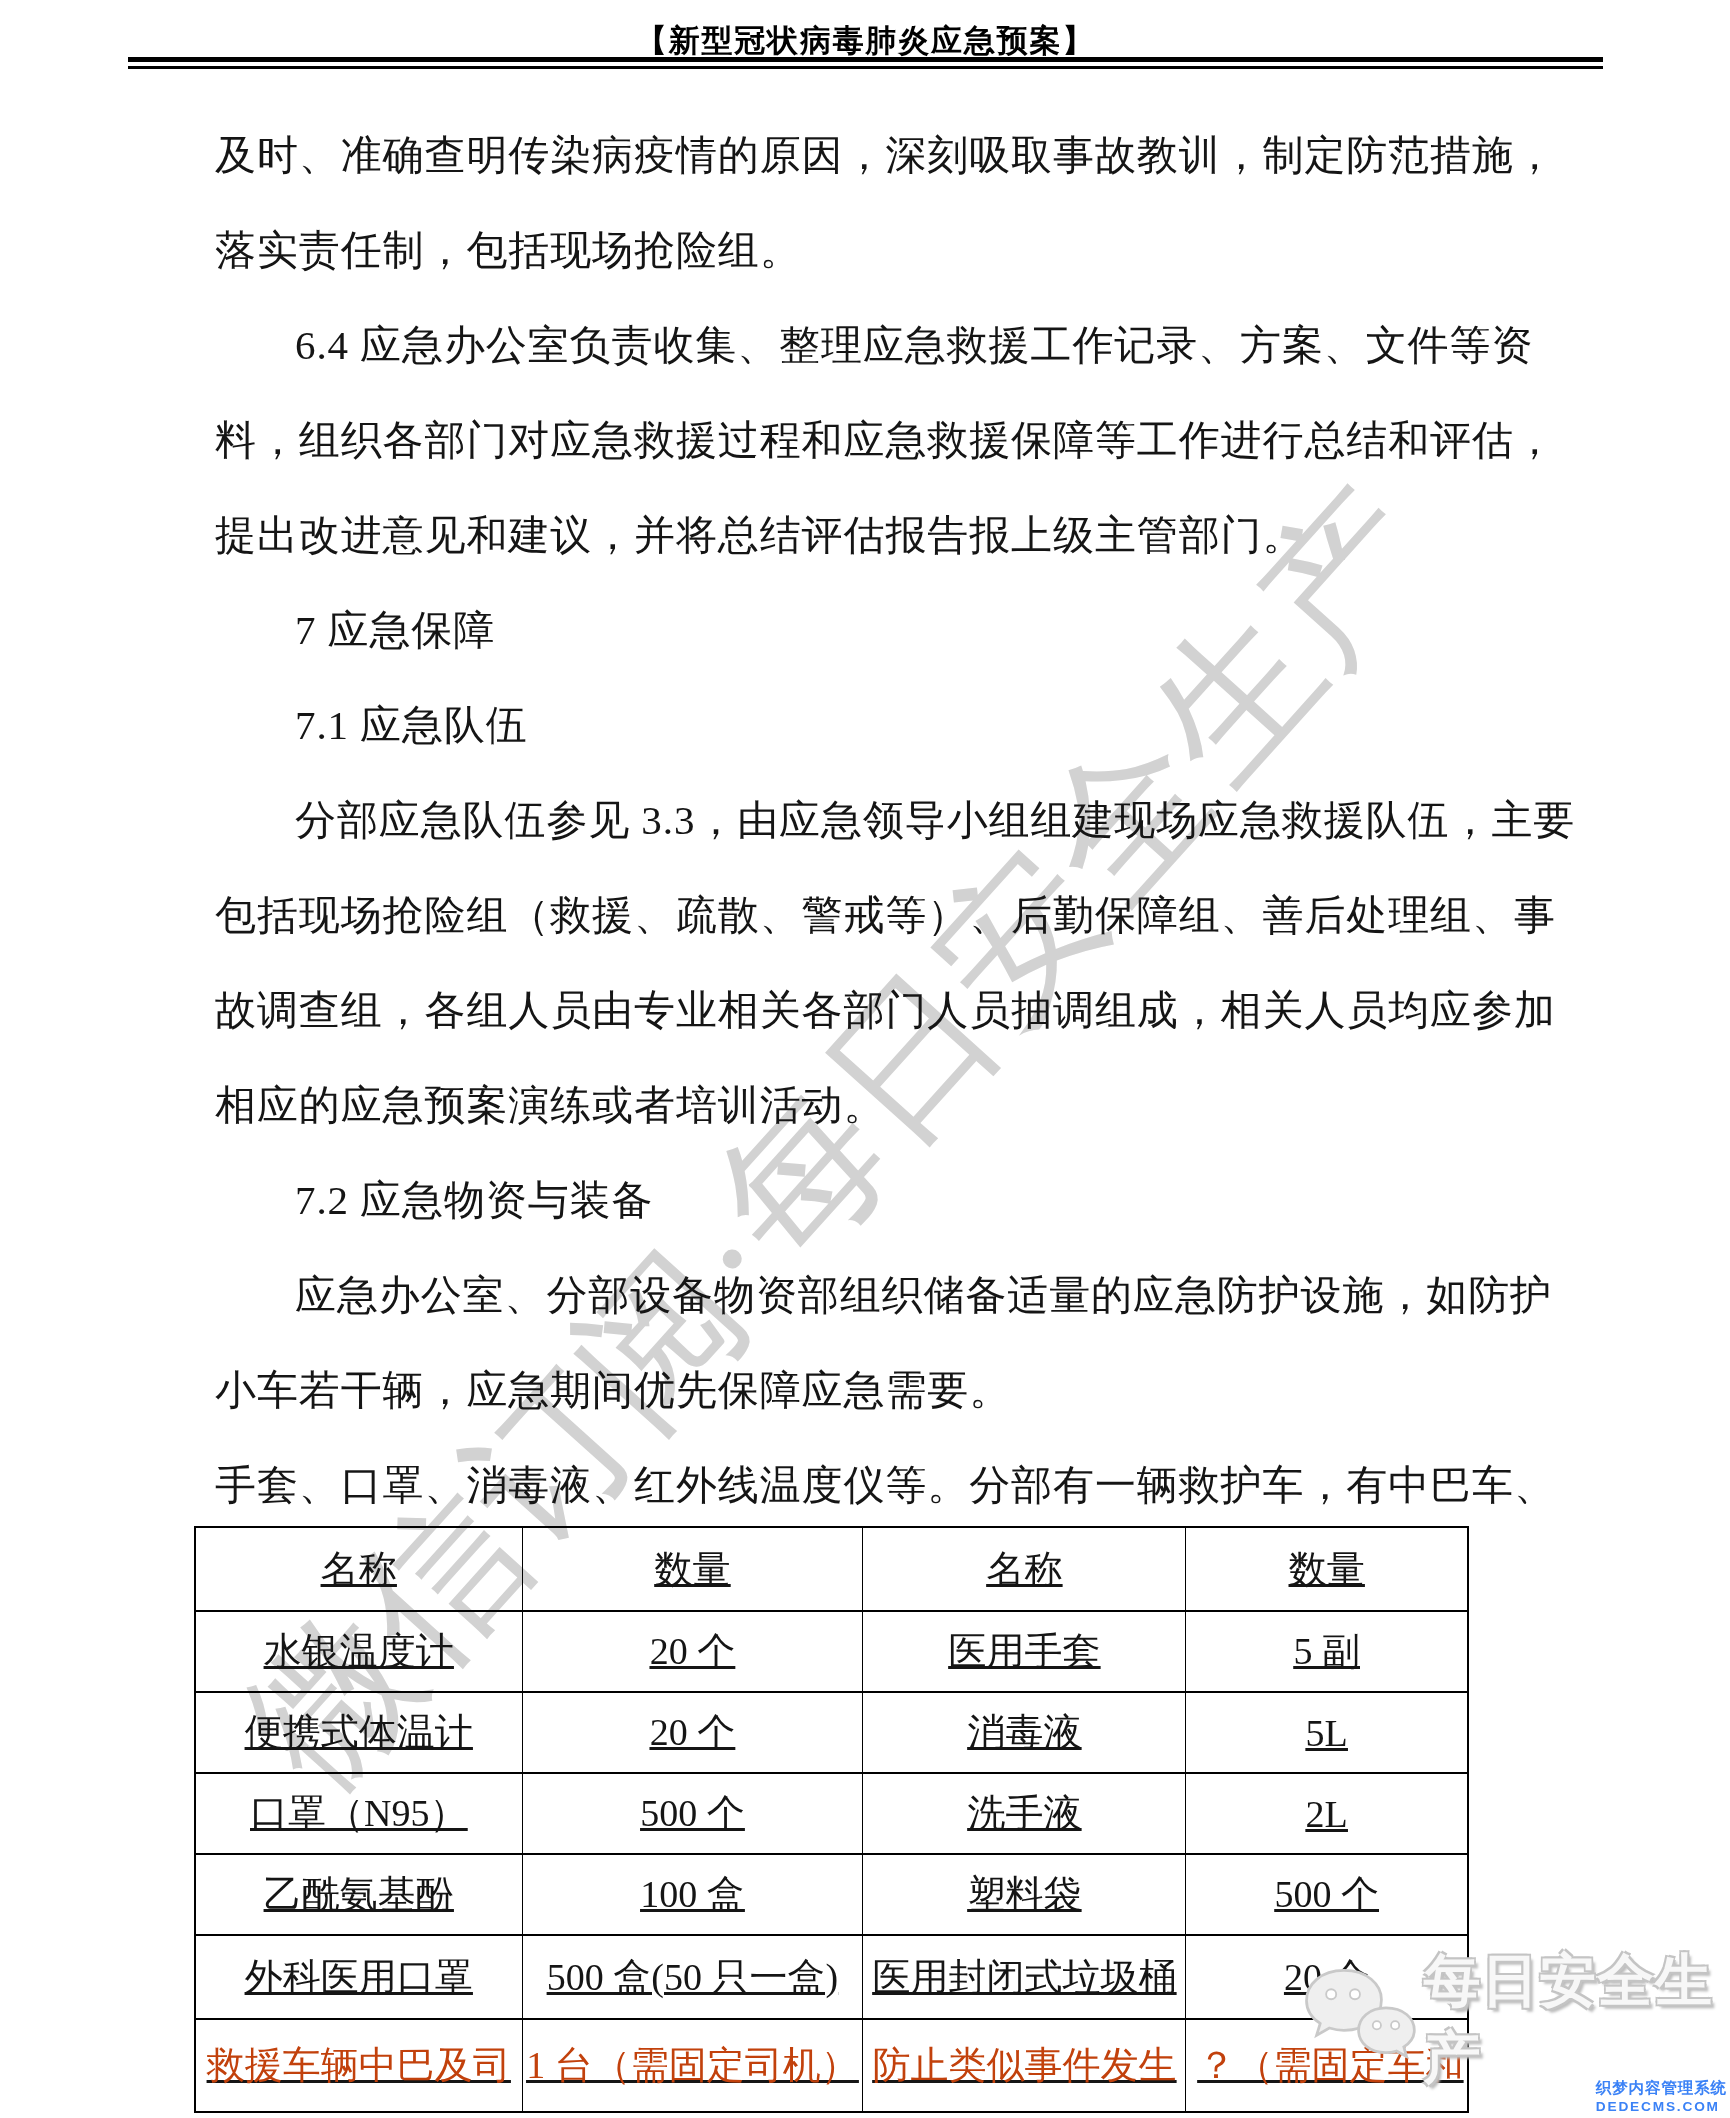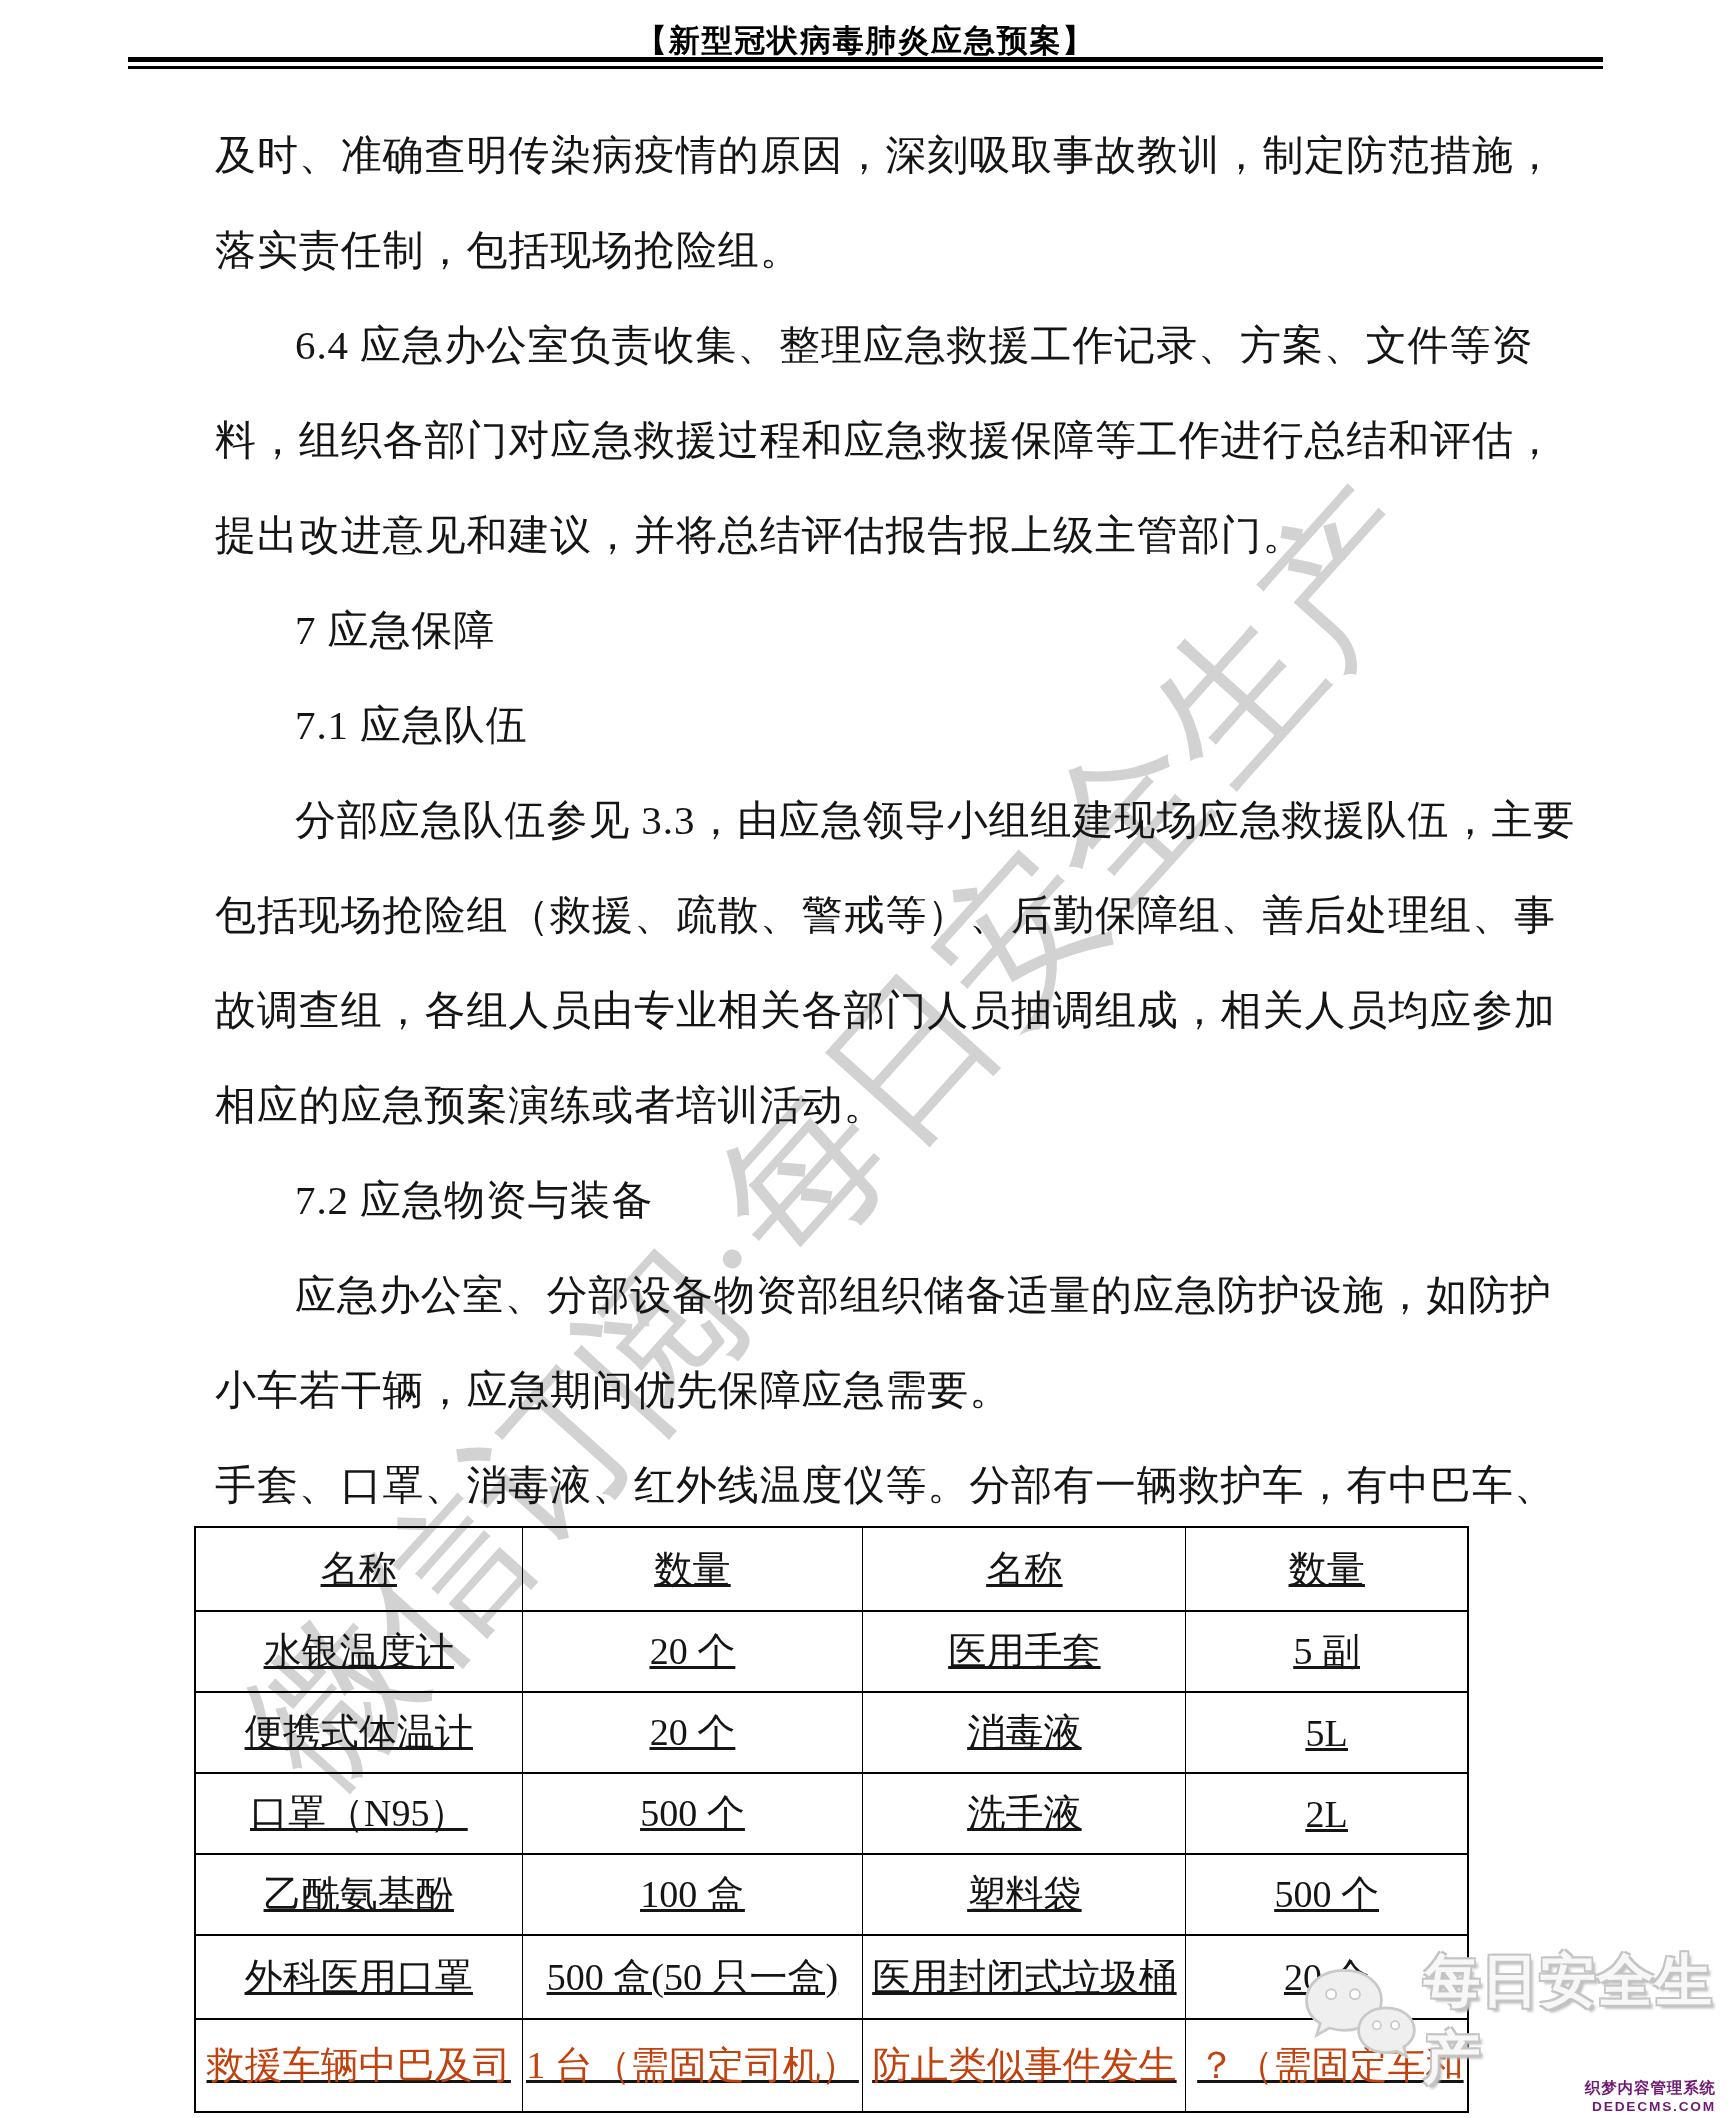--- a/index.html
+++ b/index.html
@@ -94,26 +94,25 @@
     color:#f7f7f7;
     text-shadow:
       -1.8px -1.8px 0 #c4c4c4,
        1.8px -1.8px 0 #c4c4c4,
       -1.8px  1.8px 0 #c4c4c4,
        1.8px  1.8px 0 #c4c4c4,
        3.7px  3.7px 2.7px #bdbdbd;
     margin-left:5.5px;
   }
   .cms-credit {
-    position:absolute; right:15px; bottom:5.5px;
-    text-align:right;
+    position:absolute; right:4px; bottom:5.5px;
     z-index:2;
     font-family:"Liberation Sans", sans-serif;
     font-weight:bold;
-    color:#701a75;
+    color:#3b82f6;
     text-shadow:0.9px 0.9px 0 #ffffff;
   }
   .cms-credit .cms-line1 { font-size:15.5px; letter-spacing:0.9px; }
   .cms-credit .cms-line2 { font-size:13.7px; letter-spacing:1.8px; }
 </style>
 </head>
 <body>
 
 <div class="page">
 

